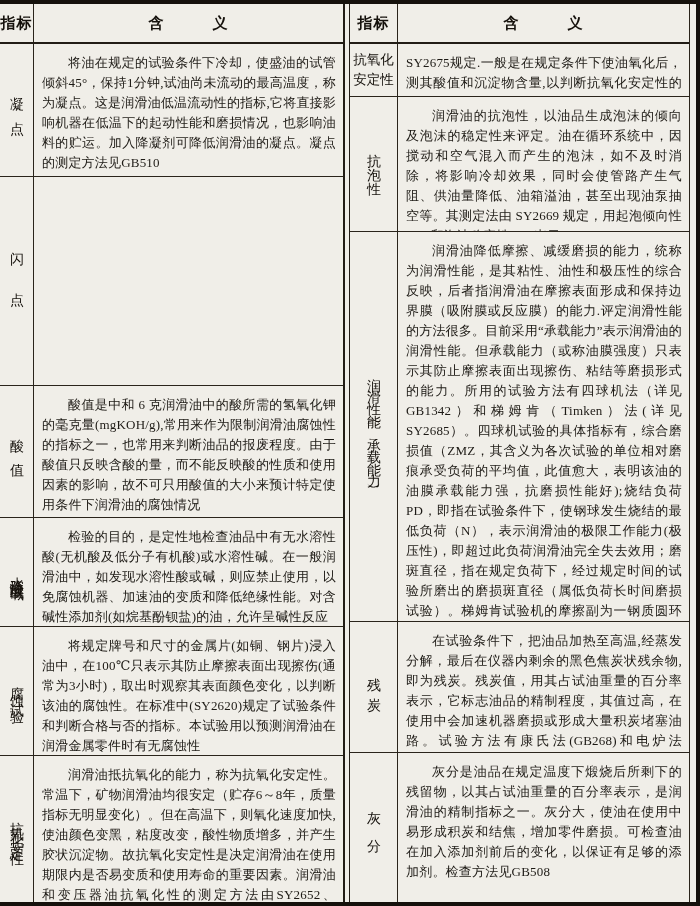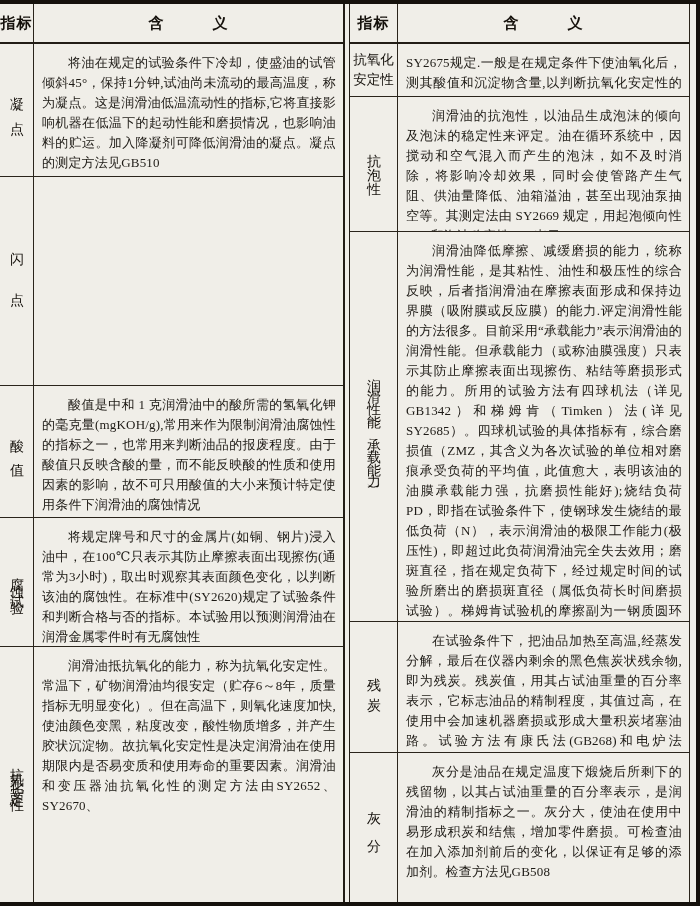--- a/index.html
+++ b/index.html
@@ -90,21 +90,29 @@
     <div class="trow r2">
       <div class="ind">
           <span class="vlbl ls40">闪点</span>
         </div>
     </div>
     <div class="trow r3">
       <div class="ind">
           <span class="vlbl ls24">酸值</span>
         </div>
       <div class="mean">
-          <p>酸值是中和 1 克润滑油中的酸所需的氢氧化钾的毫克量(mgKOH/g),常用来作为限制润滑油腐蚀性的指标之一，也常用来判断油品的报废程度。由于酸值只反映含酸的量，而不能反映酸的性质和使用因素的影响，故不可只用酸值的大小来预计特定使用条件下润滑油的腐蚀情况</p>
+          <p>酸值是中和 6 克润滑油中的酸所需的氢氧化钾的毫克量(mgKOH/g),常用来作为限制润滑油腐蚀性的指标之一，也常用来判断油品的报废程度。由于酸值只反映含酸的量，而不能反映酸的性质和使用因素的影响，故不可只用酸值的大小来预计特定使用条件下润滑油的腐蚀情况</p>
+        </div>
+    </div>
+    <div class="trow r4">
+      <div class="ind">
+          <span class="vlbl ls2">水溶性酸或碱</span>
+        </div>
+      <div class="mean">
+          <p>检验的目的，是定性地检查油品中有无水溶性酸(无机酸及低分子有机酸)或水溶性碱。在一般润滑油中，如发现水溶性酸或碱，则应禁止使用，以免腐蚀机器、加速油的变质和降低绝缘性能。对含碱性添加剂(如烷基酚钡盐)的油，允许呈碱性反应</p>
         </div>
     </div>
     <div class="trow r5">
       <div class="ind">
           <span class="vlbl ls8">腐蚀试验</span>
         </div>
       <div class="mean">
           <p>将规定牌号和尺寸的金属片(如铜、钢片)浸入油中，在100℃只表示其防止摩擦表面出现擦伤(通常为3小时)，取出时观察其表面颜色变化，以判断该油的腐蚀性。在标准中(SY2620)规定了试验条件和判断合格与否的指标。本试验用以预测润滑油在润滑金属零件时有无腐蚀性</p>
         </div>
     </div>

